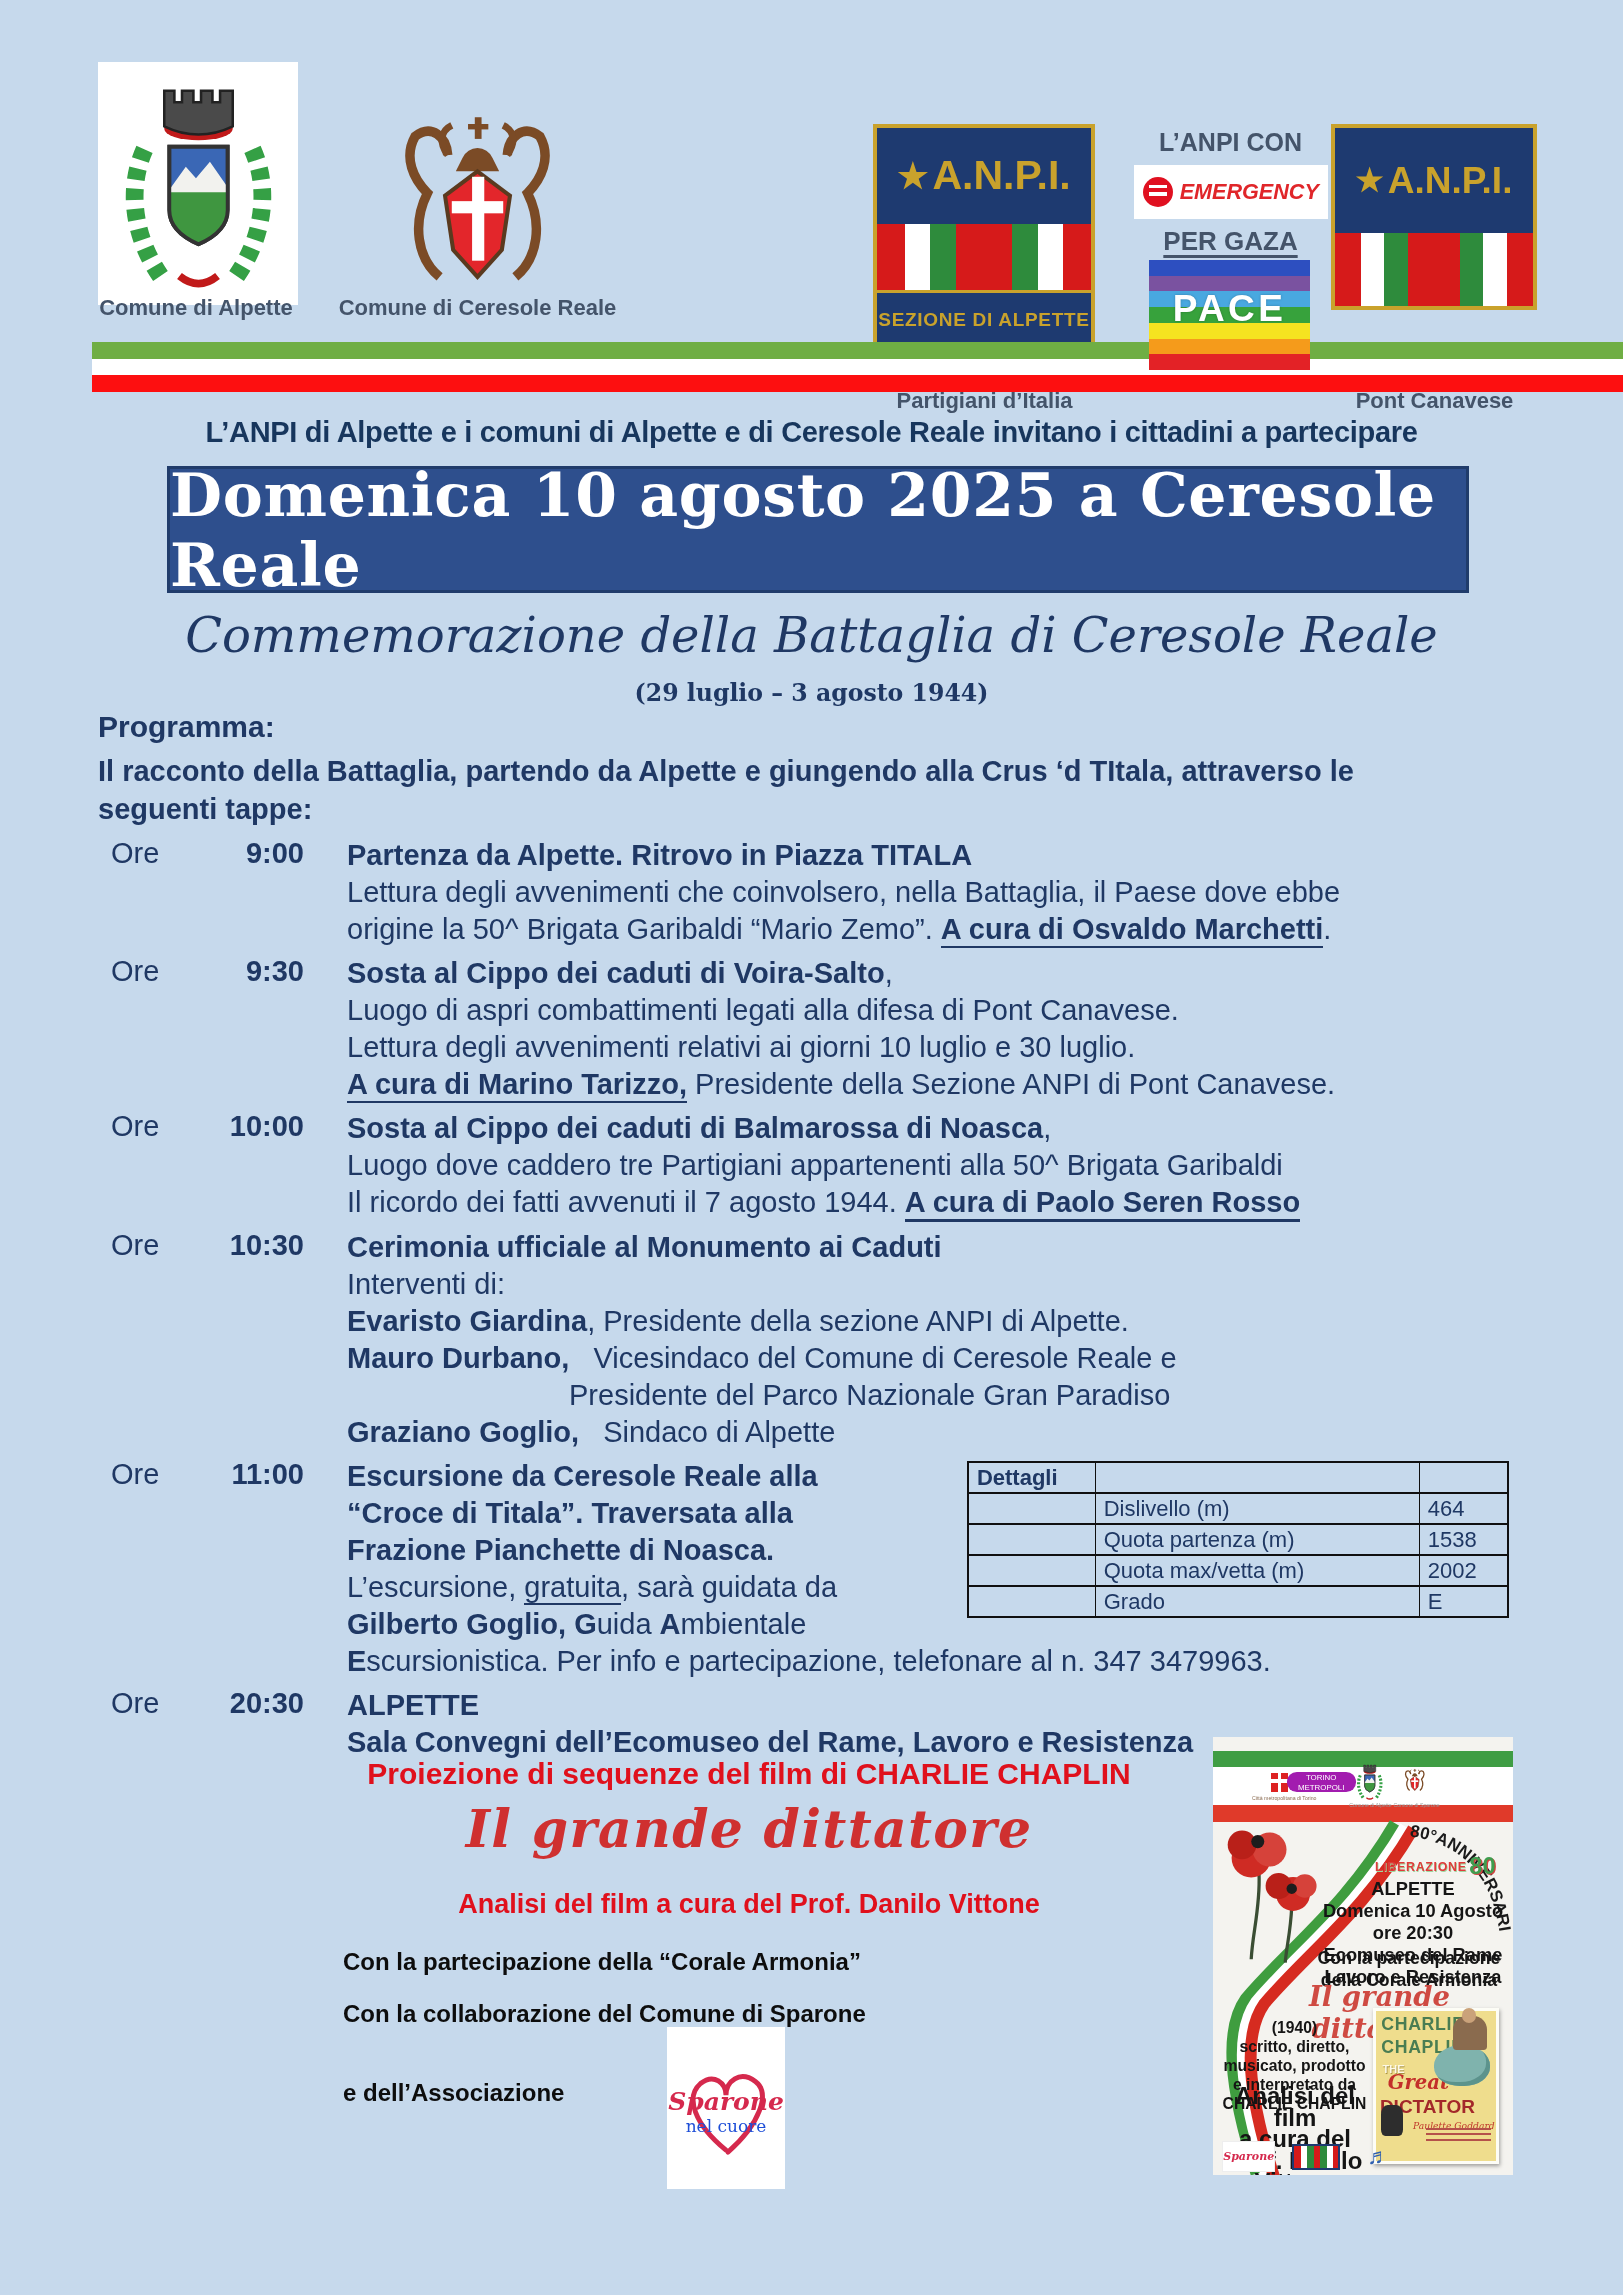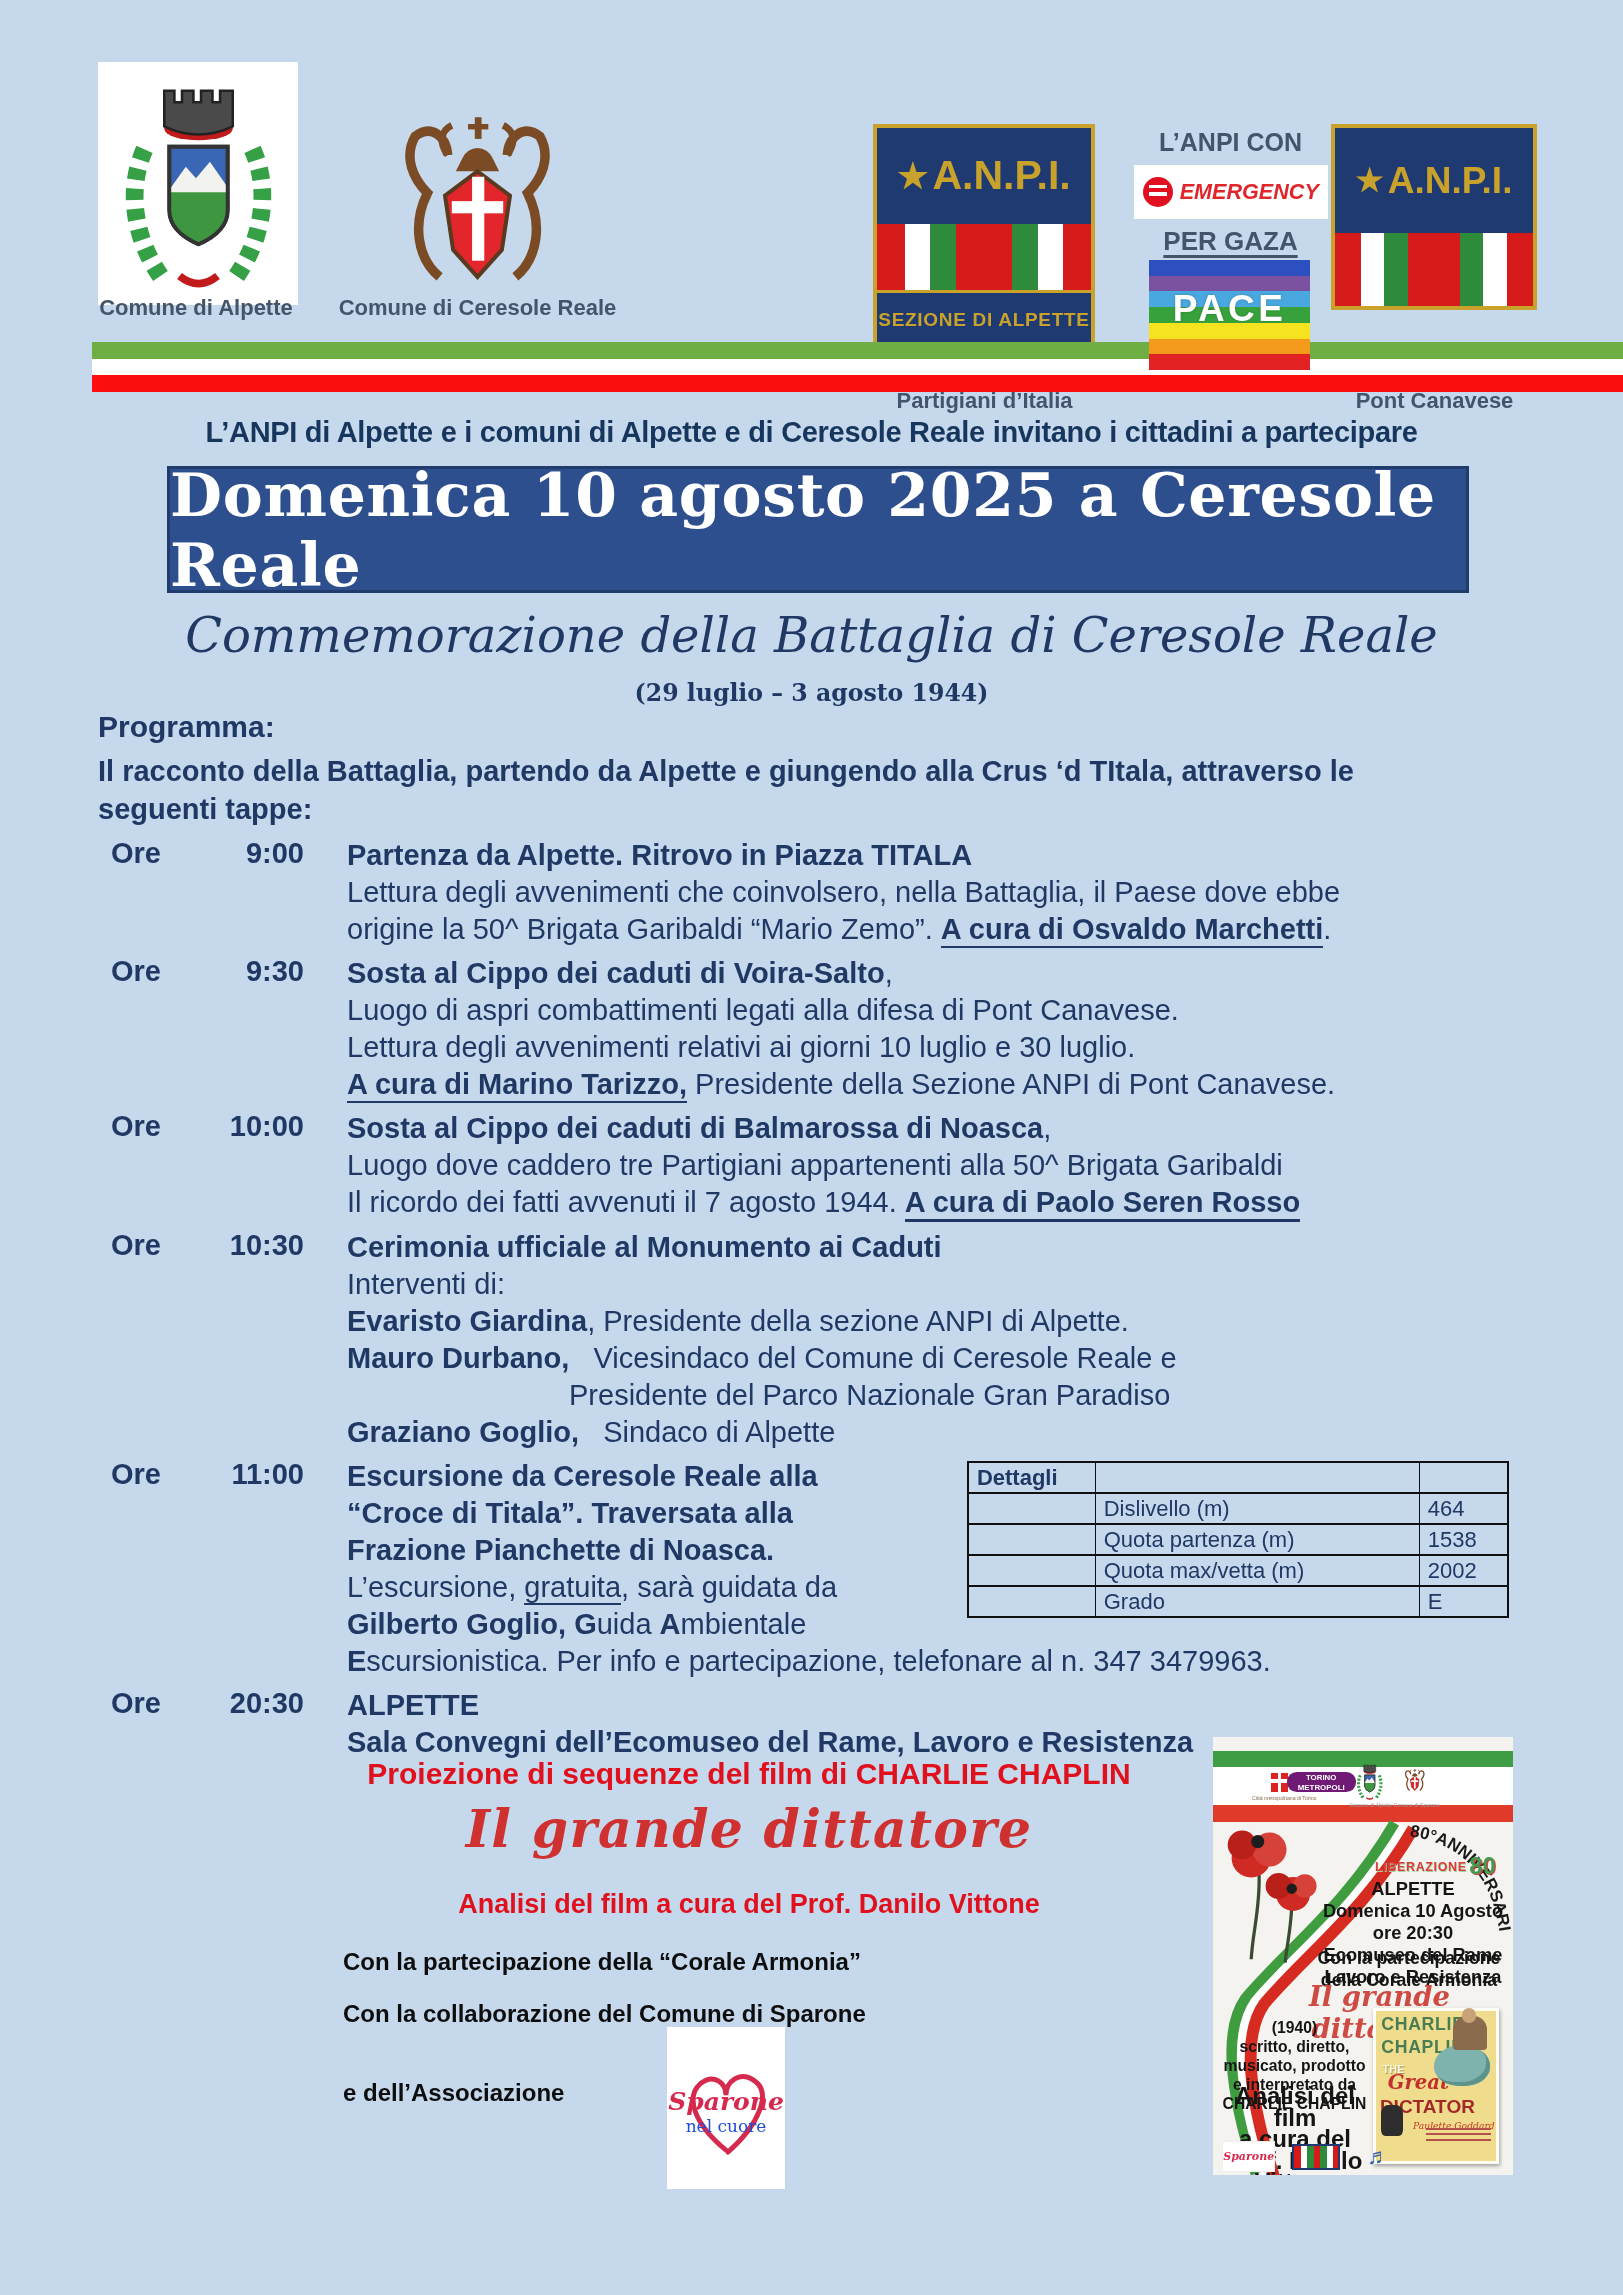--- a/index.html
+++ b/index.html
@@ -62,21 +62,21 @@
   .subtitle{left:0;top:607px;width:1623px;text-align:center;font-family:"DejaVu Serif",serif;
             font-style:italic;font-size:48px;color:#1f3864;}
   .dates{left:0;top:679px;width:1623px;text-align:center;font-family:"DejaVu Serif",serif;
          font-weight:bold;font-size:23.6px;color:#1f3864;}
   .programma{left:98px;top:710px;font-weight:bold;font-size:30px;}
   .intro{left:98px;top:752px;width:1459px;font-weight:bold;font-size:29px;line-height:38px;}
 
   
   .program{left:111px;top:837px;width:1413px;font-size:29px;}
   .pentry{display:flex;margin-bottom:7.2px;}
-  .ore{width:85px;font-weight:bold;flex:none;}
+  .ore{width:85px;font-weight:normal;flex:none;}
   .ptime{width:108px;text-align:right;font-weight:bold;flex:none;}
   .pcontent{padding-left:43px;flex:1;}
   .pline{line-height:37px;white-space:pre-wrap;}
   .b{font-weight:bold;}
   .u{border-bottom:2.6px solid #1f3864;padding-bottom:0.7px;}
   .u2{border-bottom:3.9px solid #1f3864;}
   .ind{padding-left:222px;display:inline-block;}
 
   
   .dettagli{left:967px;top:1461px;width:542px;border-collapse:collapse;position:absolute;
@@ -106,22 +106,22 @@
                 font-size:25px;margin-top:6.5px;z-index:2;}
   .sparone-sub{color:#1d4ed8;font-family:"DejaVu Serif",serif;font-size:17px;z-index:2;}
   .sparone-heart{position:absolute;width:98px;height:124px;}
 
   
   .poster{left:1213px;top:1737px;width:300px;height:438px;background:#f4f3ef;overflow:hidden;}
   .poster .bar-green{position:absolute;left:0;top:14.4px;width:100%;height:15.7px;background:#3f9d44;}
   .poster .band-white{position:absolute;left:0;top:30px;width:100%;height:38px;background:#fff;}
   .poster .bar-red{position:absolute;left:0;top:68px;width:100%;height:17px;background:#e03a2a;}
   .torino{position:absolute;left:58px;top:35px;width:85px;height:22px;}
-  .torino .pill{position:absolute;left:15.7px;top:0;width:69px;height:19.6px;background:#701a75;border-radius:9.8px;
-      color:#fff;font-weight:bold;font-size:7.9px;line-height:9.2px;text-align:center;padding-top:1.3px;box-sizing:border-box;}
+  .torino .pill{position:absolute;left:15.7px;top:0;width:69px;height:19.6px;background:#a21caf;border-radius:9.8px;
+      color:#fff;font-weight:normal;font-size:7.9px;line-height:9.2px;text-align:center;padding-top:1.3px;box-sizing:border-box;}
   .torino .shield{position:absolute;left:0;top:1.3px;width:17px;height:18.3px;background:#d22;}
   .torino .shield::before{content:"";position:absolute;left:6.5px;top:0;width:3.9px;height:18.3px;background:#fff;}
   .torino .shield::after{content:"";position:absolute;left:0;top:5.9px;width:17px;height:3.9px;background:#fff;}
   .torino-sub{position:absolute;left:39px;top:58px;width:131px;font-size:5.2px;color:#8a6b50;}
   .mini-crest{position:absolute;top:25px;}
   .mini-crest.c1{left:143px;}
   .mini-crest.c2{left:188px;}
   .crest-cap{position:absolute;top:65px;font-size:5.2px;color:#999;width:59px;text-align:center;}
   .cap1{left:128px;}.cap2{left:174px;}
   .poster-deco{position:absolute;left:0;top:0;width:300px;height:438px;pointer-events:none;}

